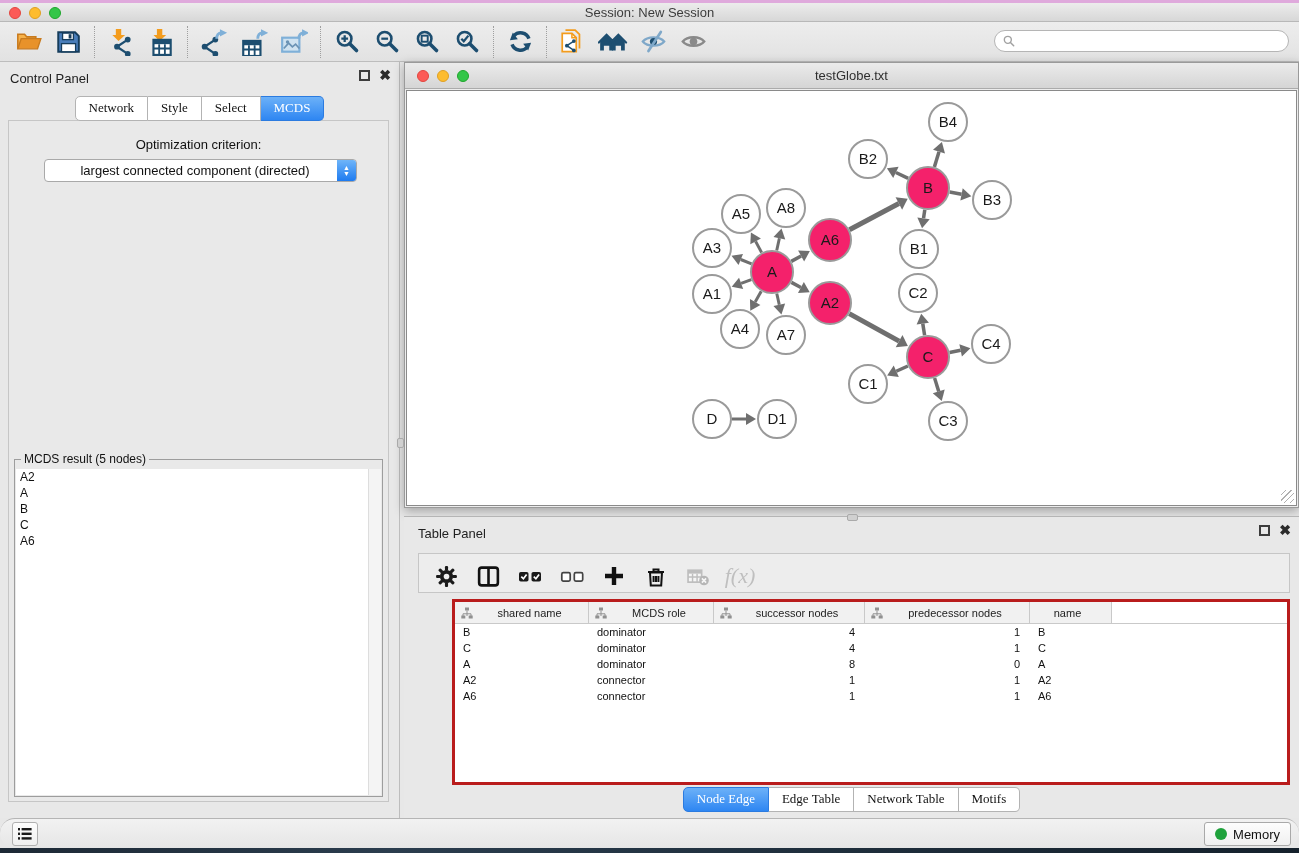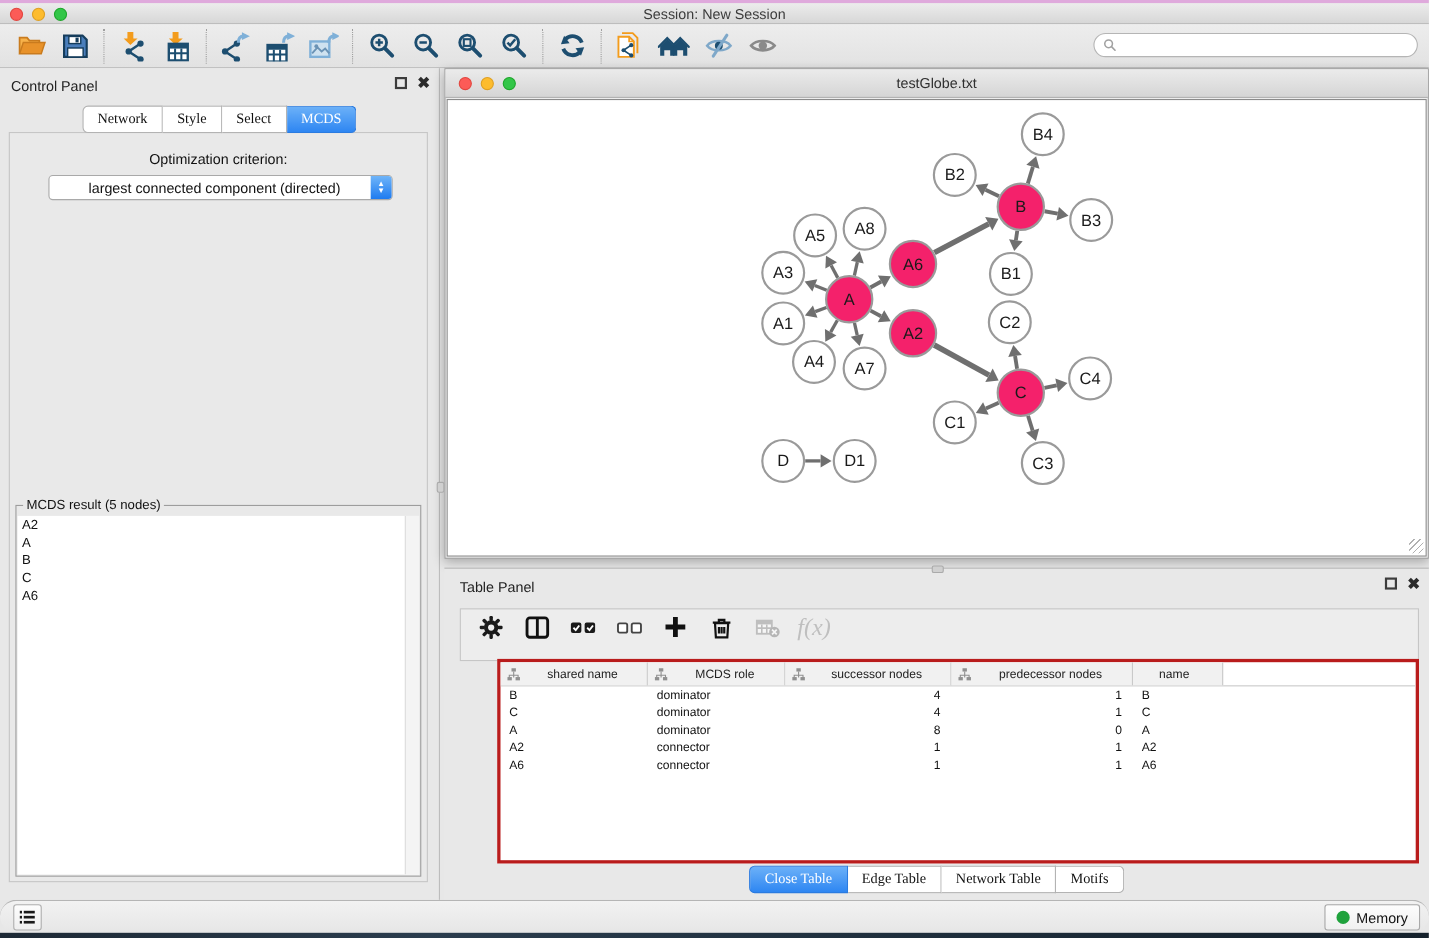--- a/index.html
+++ b/index.html
@@ -81,22 +81,22 @@
     background:repeating-linear-gradient(135deg, transparent 0 3px, #b0b0b0 3px 4px); }
 
   .splitter-dot-v { position:absolute; left:-8px; top:375px; width:7px; height:10px;
     background:#d0d0d0; border:1px solid #aaa; border-radius:2px; }
   .splitter-dot-h { position:absolute; left:443px; top:-3px; width:11px; height:7px;
     background:#d0d0d0; border:1px solid #aaa; border-radius:2px; }
 
   
   .table-panel { position:absolute; left:404px; top:454px; right:0; bottom:0; background:#e8e8e8;
     border-top:1px solid #b5b5b5; }
-  .tp-toolbar { position:absolute; left:14px; right:9px; top:36px; height:48px;
-    background:#ededed; border:1px solid #c6c6c6; display:flex; align-items:flex-start; padding-left:8px; gap:4px; }
+  .tp-toolbar { position:absolute; left:14px; right:9px; top:36px; height:40px;
+    background:#ededed; border:1px solid #c6c6c6; display:flex; align-items:flex-end; padding-left:8px; gap:4px; }
   .tp-btn { width:38px; height:32px; display:flex; align-items:center; justify-content:center; }
   .tp-btn.disabled { opacity:.55; }
   .fx { font-family:"Liberation Serif", serif; font-style:italic; font-size:22px; color:#9a9a9a; }
 
   .data-table { position:absolute; left:14px; right:9px; top:82px; bottom:33px; background:#fff;
     border:3px solid #b91c1c; overflow:hidden;margin-left:34px; }
   .dt-header { display:flex; height:22px; border-bottom:1px solid #c9c9c9; }
   .dt-hcell { background:#f1f1f1; border-right:1px solid #c9c9c9; display:flex; align-items:center;
     font-size:11px; color:#222; flex-shrink:0; }
   .dt-hcell .hicon { margin:0 4px 0 6px; display:flex; }
@@ -639,21 +639,21 @@
           <div class="dt-row">
             <div class="dt-cell left" style="width: 134px;">A6</div>
             <div class="dt-cell left" style="width: 125px;">connector</div>
             <div class="dt-cell right" style="width: 151px;">1</div>
             <div class="dt-cell right" style="width: 165px;">1</div>
             <div class="dt-cell left" style="width: 82px;">A6</div>
           </div>
         </div>
     </div>
     <div class="table-tabs seg-tabs" style="position:absolute;top:auto;" id="table-tabs">
-        <div class="seg-tab selected">Close Table</div>
+        <div class="seg-tab selected">Node Edge</div>
         <div class="seg-tab">Edge Table</div>
         <div class="seg-tab">Network Table</div>
         <div class="seg-tab">Motifs</div>
       </div>
   </div>
 </div>
 
 <div class="statusbar">
   <div class="list-btn">
     <svg width="16" height="16" viewBox="0 0 16 16">

